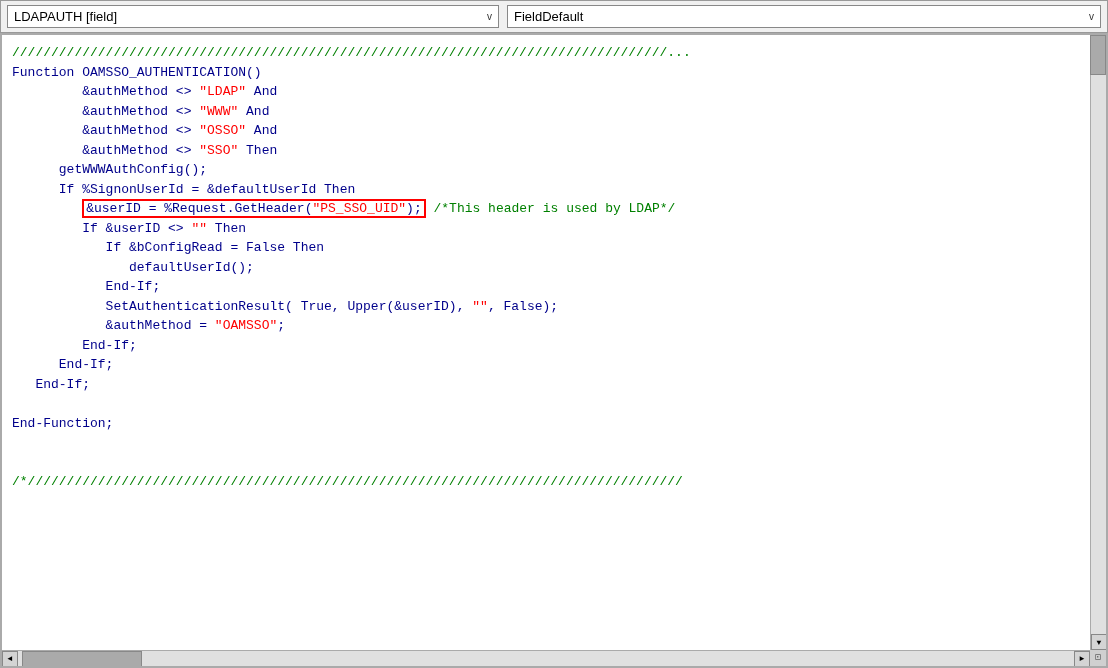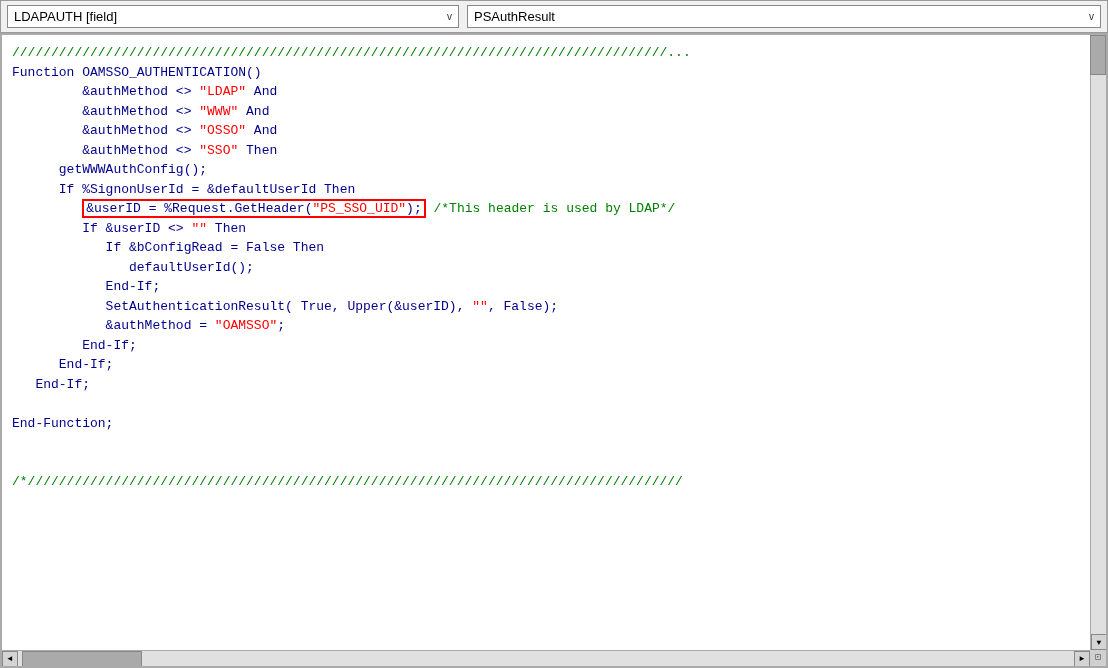--- a/index.html
+++ b/index.html
@@ -32,21 +32,21 @@
       align-items: center;
       background: white;
       border: 1px solid #888;
       padding: 3px 6px;
       font-family: Arial, sans-serif;
       font-size: 13px;
       cursor: pointer;
     }
 
     .dropdown-left {
-      width: 452px;
+      width: 492px;
       justify-content: space-between;
     }
 
     .dropdown-right {
       flex: 1;
       justify-content: space-between;
     }
 
     .dropdown-arrow {
       font-size: 10px;
@@ -163,21 +163,21 @@
   </style>
 </head>
 <body>
 
 <div class="toolbar">
   <div class="dropdown dropdown-left">
     <span>LDAPAUTH   [field]</span>
     <span class="dropdown-arrow">v</span>
   </div>
   <div class="dropdown dropdown-right">
-    <span>PSAuthResult</span>
+    <span>FieldDefault</span>
     <span class="dropdown-arrow">v</span>
   </div>
 </div>
 
 <div class="editor-container">
   <div class="code-area" style="overflow:hidden; padding-right:18px; padding-bottom:18px;">
 
     <div class="code-line"><span class="comment">////////////////////////////////////////////////////////////////////////////////////...</span></div>
     <div class="code-line">Function OAMSSO_AUTHENTICATION()</div>
     <div class="code-line">         &amp;authMethod &lt;&gt; <span class="string">"LDAP"</span> And</div>

